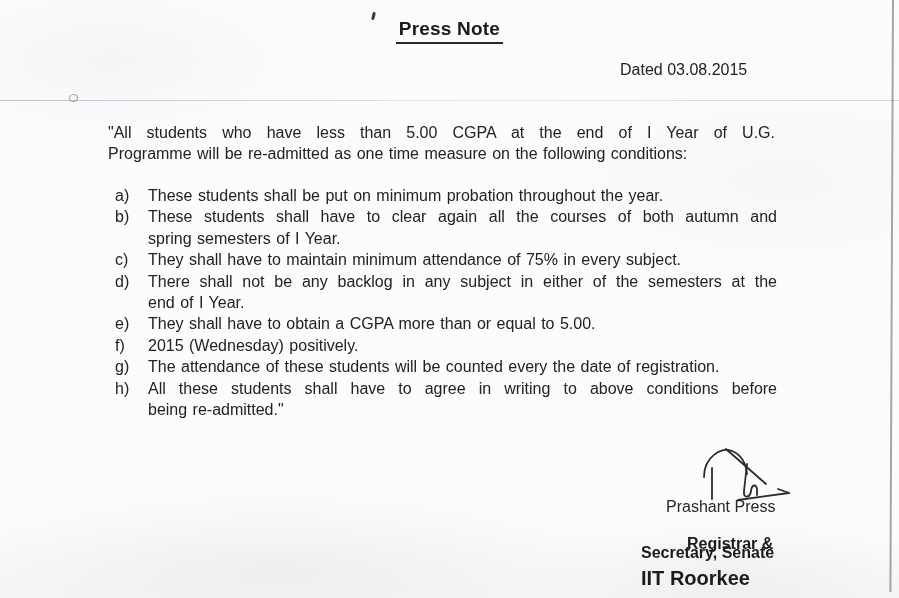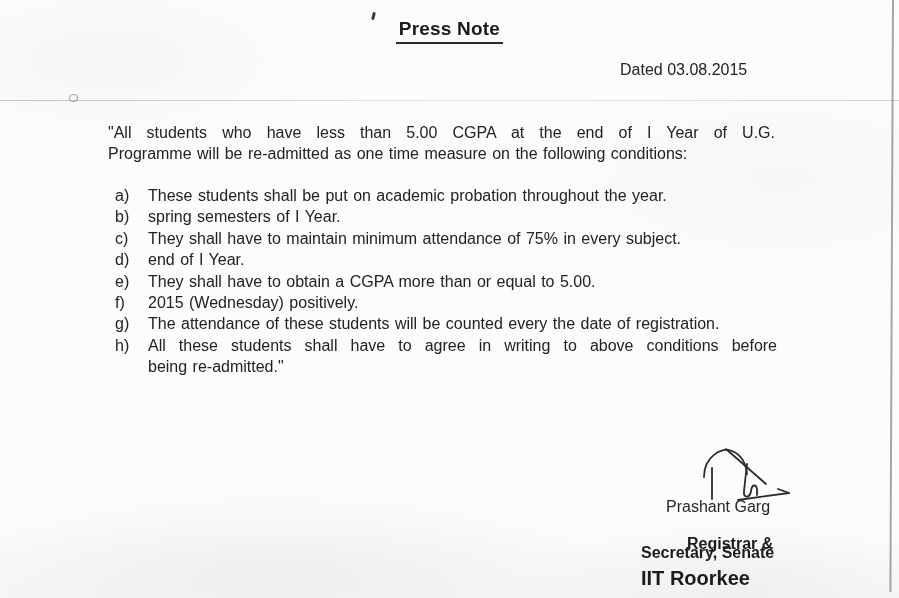--- a/index.html
+++ b/index.html
@@ -100,38 +100,40 @@
 
   <div class="intro">
     <div class="just">"All students who have less than 5.00 CGPA at the end of I Year of U.G.</div>
     <div>Programme will be re-admitted as one time measure on the following conditions:</div>
   </div>
 
   <div class="conditions">
     <div class="cond-row">
       <span class="cond-label">a)</span>
       <span class="cond-text">
-        <span class="line">These students shall be put on academic probation throughout the year.</span>
+        <span class="line">These students shall be put on minimum probation throughout the year.</span>
       </span>
     </div>
     <div class="cond-row">
       <span class="cond-label">b)</span>
       <span class="cond-text">
+        <span class="line just">These students shall have to clear again all the courses of both autumn and</span>
         <span class="line">spring semesters of I Year.</span>
       </span>
     </div>
     <div class="cond-row">
       <span class="cond-label">c)</span>
       <span class="cond-text">
         <span class="line">They shall have to maintain minimum attendance of 75% in every subject.</span>
       </span>
     </div>
     <div class="cond-row">
       <span class="cond-label">d)</span>
       <span class="cond-text">
+        <span class="line just">There shall not be any backlog in any subject in either of the semesters at the</span>
         <span class="line">end of I Year.</span>
       </span>
     </div>
     <div class="cond-row">
       <span class="cond-label">e)</span>
       <span class="cond-text">
         <span class="line">They shall have to obtain a CGPA more than or equal to 5.00.</span>
       </span>
     </div>
     <div class="cond-row">
@@ -159,18 +161,18 @@
     <g stroke="#2b2b2b" stroke-width="1.8" stroke-linecap="round" fill="none">
       <path d="M14,33 C14,12 32,3 42,7 C52,11 56,20 57,30"></path>
       <path d="M36,5 L76,40"></path>
       <path d="M22,24 L22,55"></path>
       <path d="M57,20 L54,47 C53,55 60,54 61,47 C62,40 66,40 67,45 L67,51"></path>
       <path d="M48,56 L99,49"></path>
       <path d="M99,49 L88,45"></path>
     </g>
   </svg>
 
-  <div class="sig-name">Prashant Garg</div>
+  <div class="sig-name">Prashant Press</div>
   <div class="sig-role1">Registrar &amp;</div>
   <div class="sig-role2">Secretary, Senate</div>
   <div class="sig-role3">IIT Roorkee</div>
 
 </div>
 
 </body></html>

